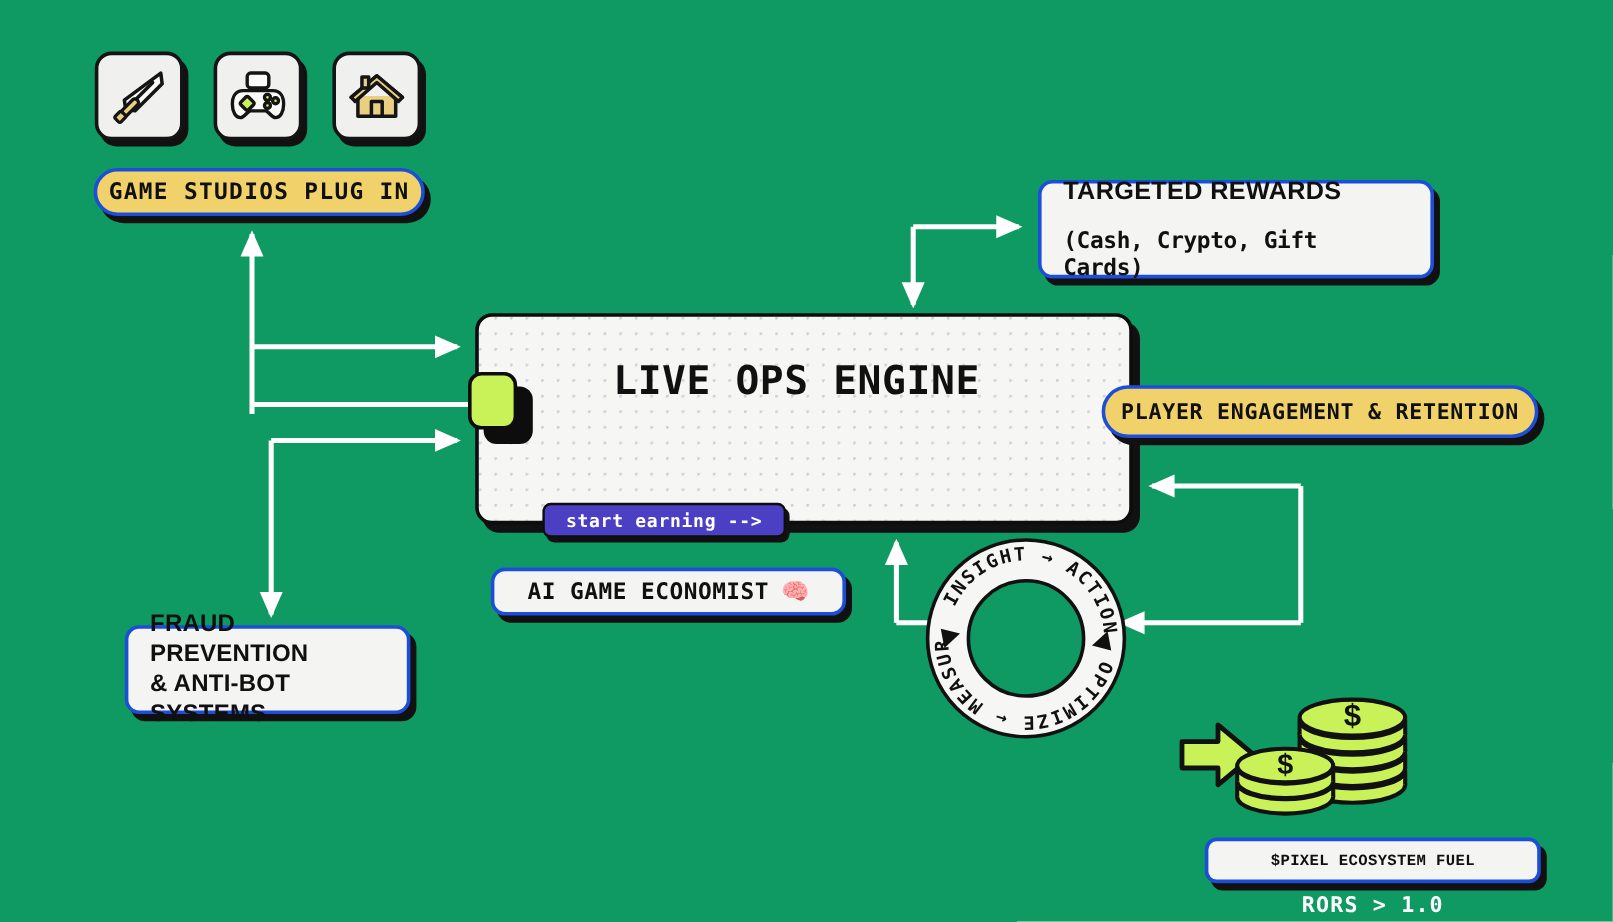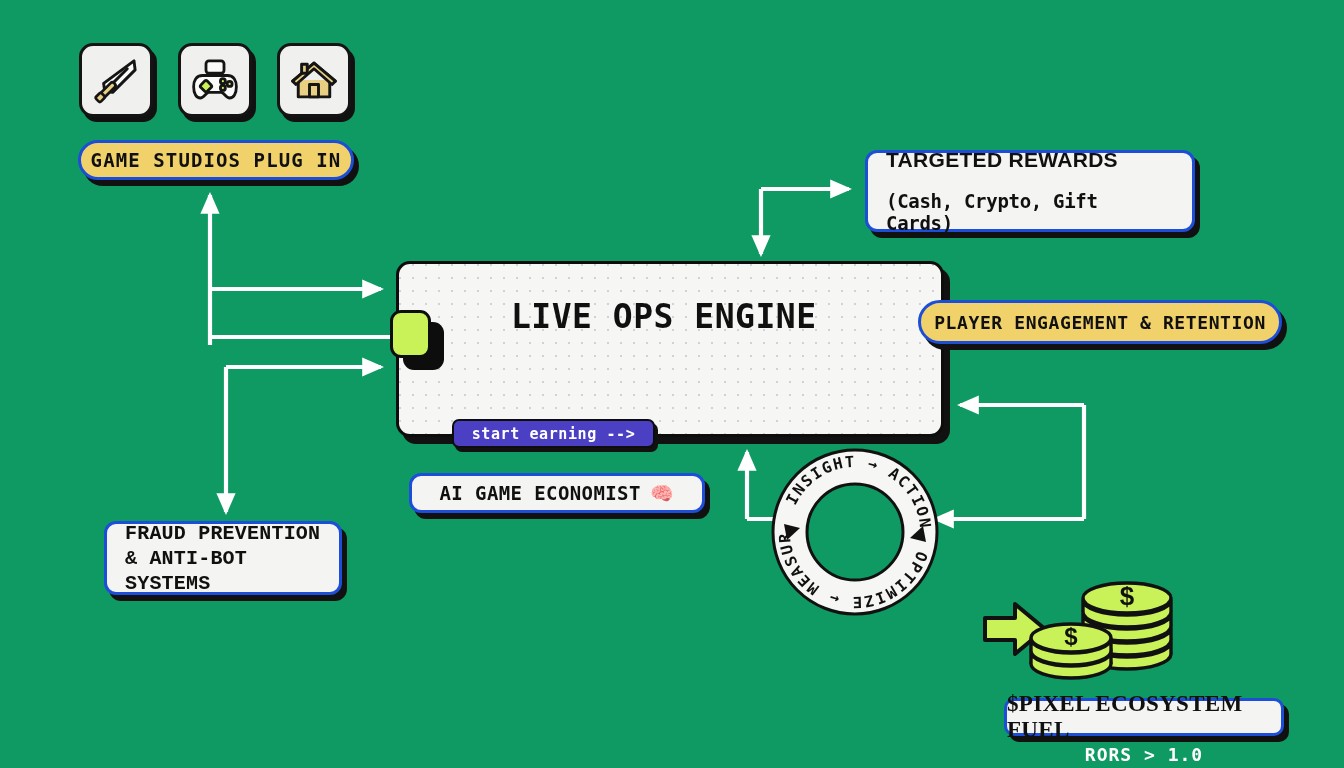--- a/index.html
+++ b/index.html
@@ -111,52 +111,52 @@
   
   #rewards {
     left: 865px; top: 150px; width: 330px; height: 82px;
     padding: 0 18px; gap: 18px;
   }
   #rewards .t1 { font-size: 21px; font-weight: 800; letter-spacing: 0.3px; }
   #rewards .t2 { font-size: 19px; font-family: "DejaVu Sans Mono", monospace; font-weight: 700; letter-spacing: -0.3px; }
 
   
   #engagement {
-    left: 918px; top: 300px; width: 364px; height: 44px;
+    left: 918px; top: 321px; width: 364px; height: 44px;
     align-items: center;
   }
   #engagement .txt {
     font-size: 18px; font-weight: 700; letter-spacing: 0.6px;
     font-family: "DejaVu Sans Mono", monospace;
   }
 
   
   #fraud {
     left: 104px; top: 521px; width: 238px; height: 74px;
     padding: 0 18px;
   }
   #fraud .t { font-size: 20px; font-weight: 800; letter-spacing: 0.2px; line-height: 1.25;
-              font-family: Liberation Mono, monospace; }
+              font-family: Liberation Sans, sans-serif; }
 
   
   #economist {
     left: 409px; top: 473px; width: 296px; height: 40px;
     flex-direction: row; align-items: center; justify-content: center; gap: 10px;
   }
   #economist .t { font-size: 19px; font-weight: 800; letter-spacing: 0.4px;
                   font-family: "DejaVu Sans Mono", monospace; }
   #economist .brain { font-size: 19px; line-height: 1; }
 
   
   #fuel {
     left: 1004px; top: 698px; width: 280px; height: 38px;
     align-items: center; border-radius: 10px;
   }
-  #fuel .t { font-size: 23px; font-weight: 800; letter-spacing: 0.3px;
-             font-family: Liberation Serif, serif; }
+  #fuel .t { font-size: 13px; font-weight: 800; letter-spacing: 0.3px;
+             font-family: Liberation Mono, monospace; }
 
   #rors {
     position: absolute; left: 1004px; top: 744px; width: 280px;
     text-align: center; color: #ffffff;
     font-size: 18px; font-weight: 800; letter-spacing: 1px;
     font-family: "DejaVu Sans Mono", monospace;
   }
 
   
   #loop { position: absolute; left: 770px; top: 450px; width: 170px; height: 155px; }

